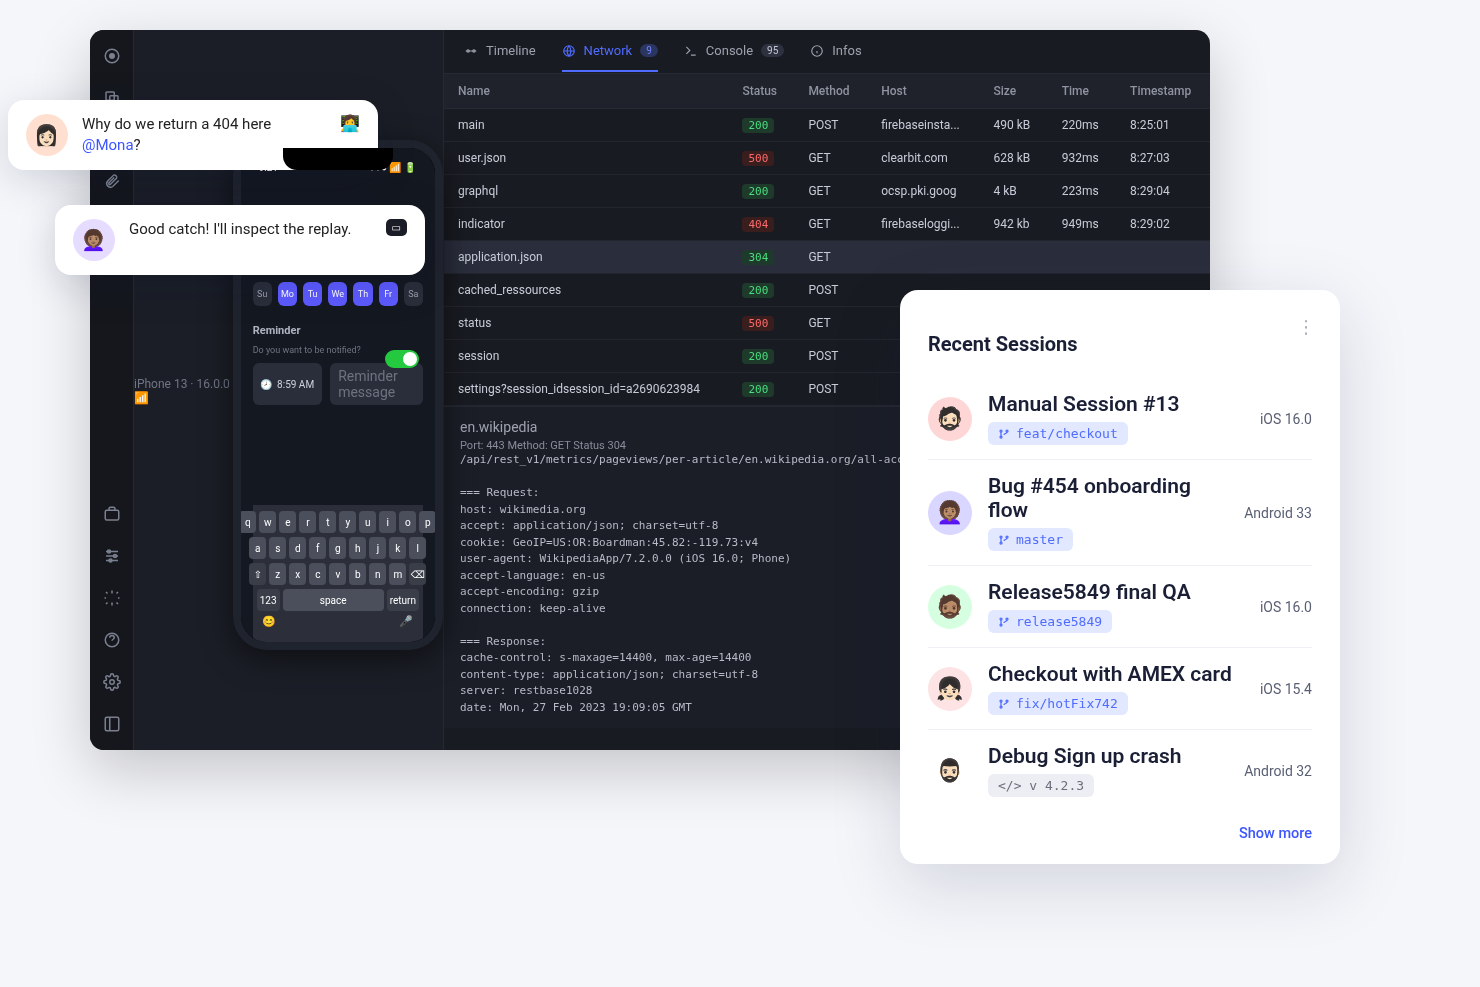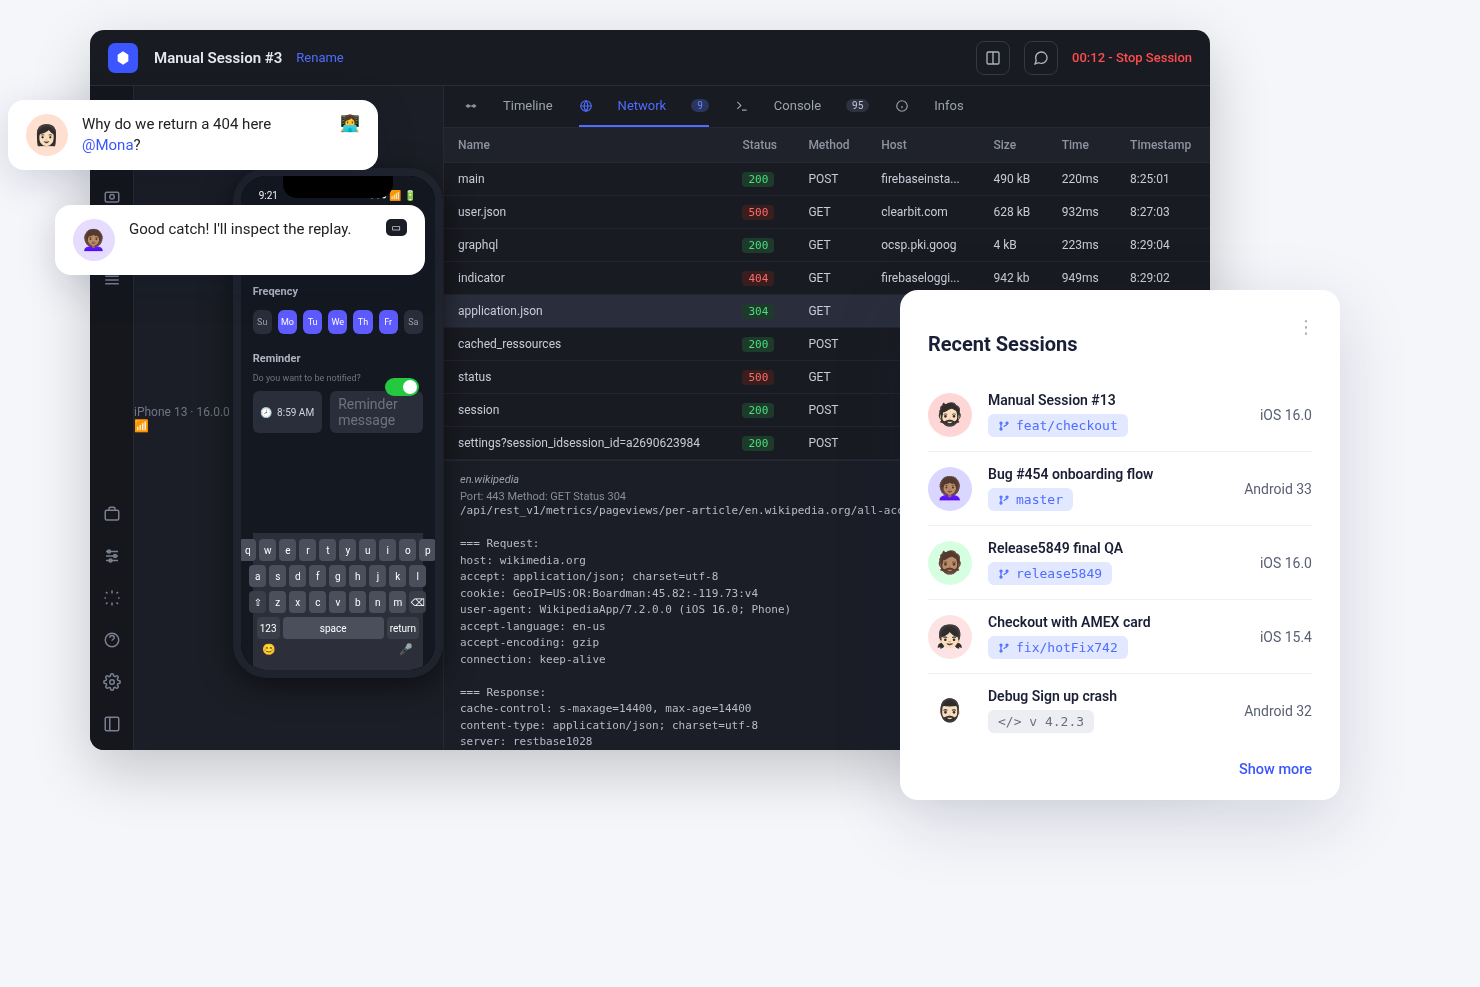--- a/index.html
+++ b/index.html
@@ -41,38 +41,38 @@
 .toggle { position:absolute; right:16px; top:202px; width:34px; height:18px; background:#25c940; border-radius:10px;}
 .toggle::after { content:""; position:absolute; right:2px; top:2px; width:14px; height:14px; background:#fff; border-radius:50%;}
 .kbd { margin-top:auto; background:#2c2f39; border-radius:0; padding:6px 4px 10px;}
 .kbd .row { display:flex; gap:3px; justify-content:center; margin-bottom:4px;}
 .kbd .key { background:#4b4f5b; color:#fff; font-size:10px; height:22px; min-width:17px; border-radius:4px; display:flex; align-items:center; justify-content:center; padding:0 3px;}
 .kbd .key.dark { background:#3a3e49;}
 .kbd .key.space { flex:1;}
 
 .inspector { flex:1; display:flex; flex-direction:column; overflow:hidden;}
 .tabs { height:44px; display:flex; align-items:center; gap:26px; padding:0 20px; border-bottom:1px solid #262933;}
-.tab { display:flex; align-items:center; gap:25px; color:#9ca1ae; font-size:13px; cursor:pointer; padding-bottom:12px; padding-top:12px; border-bottom:2px solid transparent;}
+.tab { display:flex; align-items:center; gap:8px; color:#9ca1ae; font-size:13px; cursor:pointer; padding-bottom:12px; padding-top:12px; border-bottom:2px solid transparent;}
 .tab.active { color:#4f6cff; border-bottom-color:#4f6cff;}
 .tab .badge { background:#2e3240; color:#c4c8d4; font-size:10px; padding:1px 6px; border-radius:8px;}
 .tab.active .badge { background:#2a3560; color:#6f84ff;}
 
 .nettable { overflow:auto;}
 .nettable table { width:100%; border-collapse:collapse; font-size:12px; color:#c8ccd8;}
 .nettable th { text-align:left; color:#8e93a1; font-weight:500; padding:10px 14px; background:#1f222b; border-bottom:1px solid #262933; position:sticky; top:0;}
 .nettable td { padding:9px 14px; border-bottom:1px solid #23262f;}
 .nettable tr.sel td { background:#2a2e3c;}
 .status-chip { font-size:11px; padding:1px 6px; border-radius:4px; font-family:monospace;}
 .status-200 { background:#1e3a2a; color:#4ade80;}
 .status-304 { background:#1e3a2a; color:#4ade80;}
 .status-500 { background:#3a1e1e; color:#ff6b6b;}
 .status-404 { background:#3a1e1e; color:#ff6b6b;text-align:center;}
 
 .detail { border-top:1px solid #262933; padding:12px 16px; font-size:11px; color:#aeb3c0; overflow:auto; background:#1b1e27;}
-.detail .host { color:#9ea3b0; font-size:11px; margin-bottom:4px;font-style:italic;}
+.detail .host { color:#9ea3b0; font-size:14px; margin-bottom:4px;}
 .detail .meta { color:#888d9b; font-size:11px; margin-bottom:0;}
 .detail-tabs { display:flex; gap:24px; margin-bottom:10px;}
 .detail-tabs span { font-size:12px; color:#8e93a1; cursor:pointer; padding-bottom:6px;}
 .detail-tabs span.active { color:#4f6cff; border-bottom:2px solid #4f6cff;}
 .detail pre { font-family:monospace; font-size:11px; color:#b7bbc7; white-space:pre-wrap; line-height:1.5;}
 
 
 .comment { position:absolute; background:#fff; border-radius:16px; box-shadow:0 10px 40px rgba(10,20,60,.15); padding:14px 18px; display:flex; gap:14px; align-items:flex-start; max-width:370px;}
 .avatar-sm { width:42px; height:42px; border-radius:50%; flex-shrink:0; display:flex; align-items:center; justify-content:center; font-size:20px;}
 .comment .text { font-size:15px; color:#222; line-height:1.4;}
@@ -83,54 +83,31 @@
 .c2 { left:55px; top:205px; width:390px;}
 
 
 .card { position:absolute; right:140px; top:290px; width:440px; background:#fff; border-radius:18px; box-shadow:0 20px 70px rgba(20,30,70,.15); padding:42px 28px 22px;}
 .card h3 { font-size:20px; color:#1a1f36; margin-bottom:22px;}
 .card .more { position:absolute; right:24px; top:26px; color:#a5a9b5; cursor:pointer; font-size:18px; letter-spacing:1px;}
 .session-row { display:flex; align-items:center; gap:16px; padding:14px 0; border-bottom:1px solid #eef0f5;}
 .session-row:last-of-type { border-bottom:none;}
 .avatar-md { width:44px; height:44px; border-radius:50%; flex-shrink:0; display:flex; align-items:center; justify-content:center; font-size:22px;}
 .session-info { flex:1;}
-.session-info .title { font-size:14px; font-weight:600; color:#1a1f36; margin-bottom:6px;}
+.session-info .title { font-size:21px; font-weight:600; color:#1a1f36; margin-bottom:6px;}
 .branch-chip { display:inline-flex; align-items:center; gap:6px; background:#e1e8ff; color:#4f6cff; font-family:monospace; font-size:13px; padding:4px 10px; border-radius:6px;}
 .branch-chip.gray { background:#eceef3; color:#6b6f7d;}
 .platform { font-size:14px; color:#5a6074; white-space:nowrap;}
 .show-more { text-align:right; color:#3c56ff; font-size:14.5px; font-weight:500; margin-top:14px; cursor:pointer;}
 svg { display:block; }
 </style>
 </head>
 <body>
 
 <div class="app-window">
-  <div class="header">
-    <div class="logo">
-      <svg width="16" height="16" viewBox="0 0 24 24" fill="#fff">
-          <path d="M12 2l8 5v10l-8 5-8-5V7z"></path>
-        </svg>
-    </div>
-    <div class="session-title">Manual Session #3</div>
-    <div class="rename">Rename</div>
-    <div class="header-right">
-      <div class="icon-btn">
-          <svg width="16" height="16" viewBox="0 0 24 24" fill="none" stroke="currentColor" stroke-width="2">
-            <rect x="3" y="3" width="18" height="18" rx="2"></rect>
-            <line x1="12" y1="3" x2="12" y2="21"></line>
-          </svg>
-        </div>
-      <div class="icon-btn">
-          <svg width="16" height="16" viewBox="0 0 24 24" fill="none" stroke="currentColor" stroke-width="2">
-            <path d="M21 11.5a8.38 8.38 0 01-.9 3.8 8.5 8.5 0 01-7.6 4.7 8.38 8.38 0 01-3.8-.9L3 21l1.9-5.7a8.38 8.38 0 01-.9-3.8 8.5 8.5 0 014.7-7.6 8.38 8.38 0 013.8-.9h.5a8.48 8.48 0 018 8v.5z"></path>
-          </svg>
-        </div>
-      <div class="stop">00:12 - Stop Session</div>
-    </div>
-  </div>
   <div class="body">
     <div class="sidebar">
       <div class="sicon">
           <svg width="18" height="18" viewBox="0 0 24 24" fill="none" stroke="currentColor" stroke-width="2">
             <circle cx="12" cy="12" r="9"></circle>
             <circle cx="12" cy="12" r="3" fill="currentColor"></circle>
           </svg>
         </div>
       <div class="sicon">
           <svg width="18" height="18" viewBox="0 0 24 24" fill="none" stroke="currentColor" stroke-width="2">

